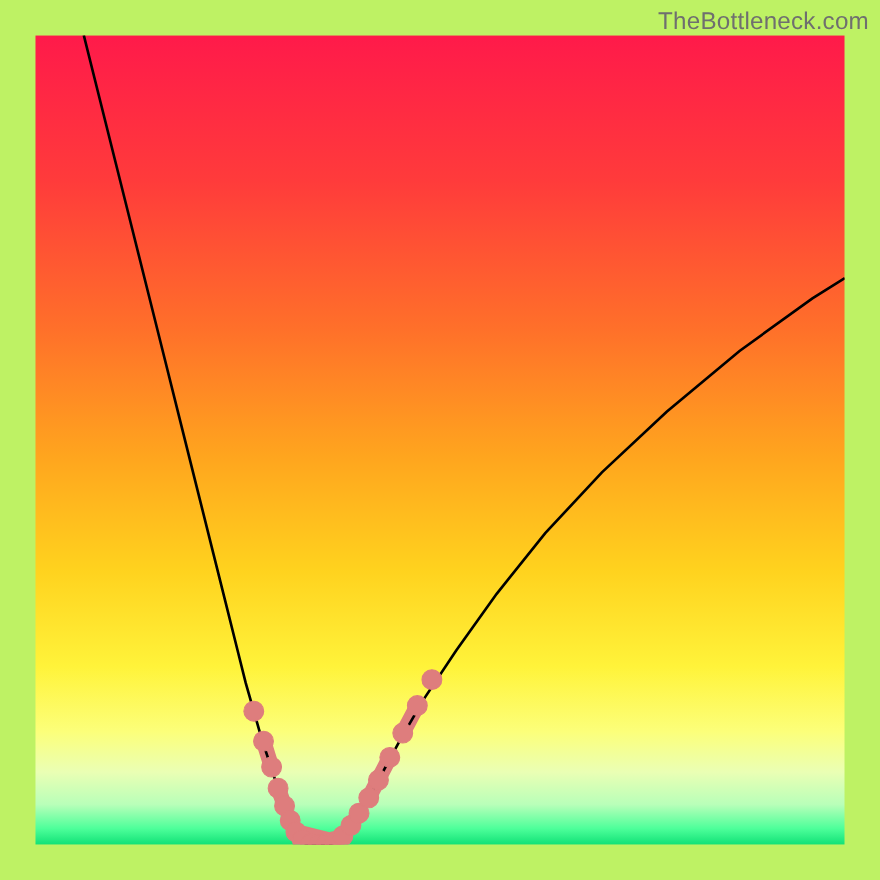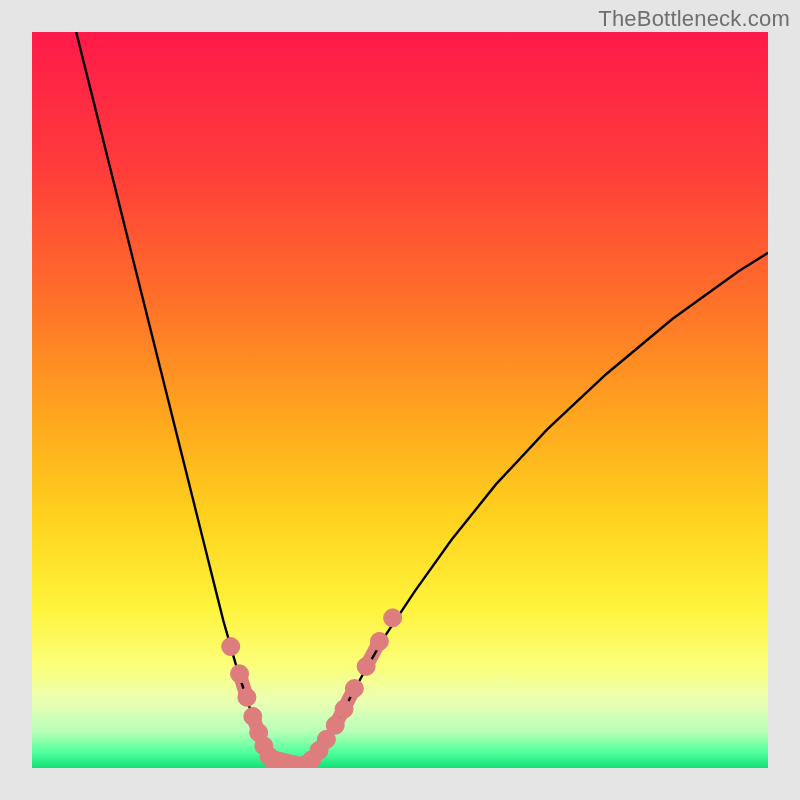--- a/index.html
+++ b/index.html
@@ -8,21 +8,21 @@
     width: 800px;
     height: 800px;
     background: #000;
     overflow: hidden;
     font-family: Arial, Helvetica, sans-serif;
   }
   .stage {
     position: relative;
     width: 800px;
     height: 800px;
-    background: #e5e5e5;
+    background: #bef264;
   }
   .plot {
     position: absolute;
     left: 32px;
     top: 32px;
     width: 736px;
     height: 736px;
     overflow: hidden;
   }
   .gradient {

